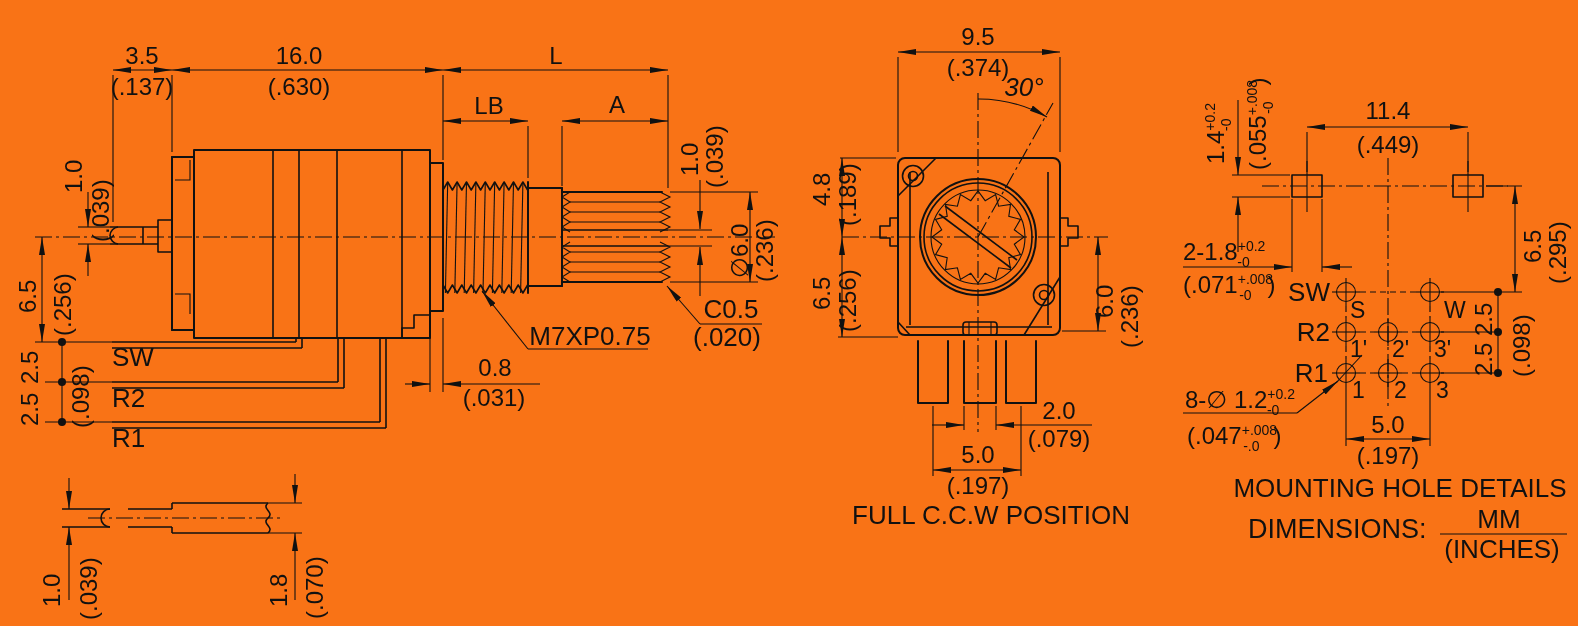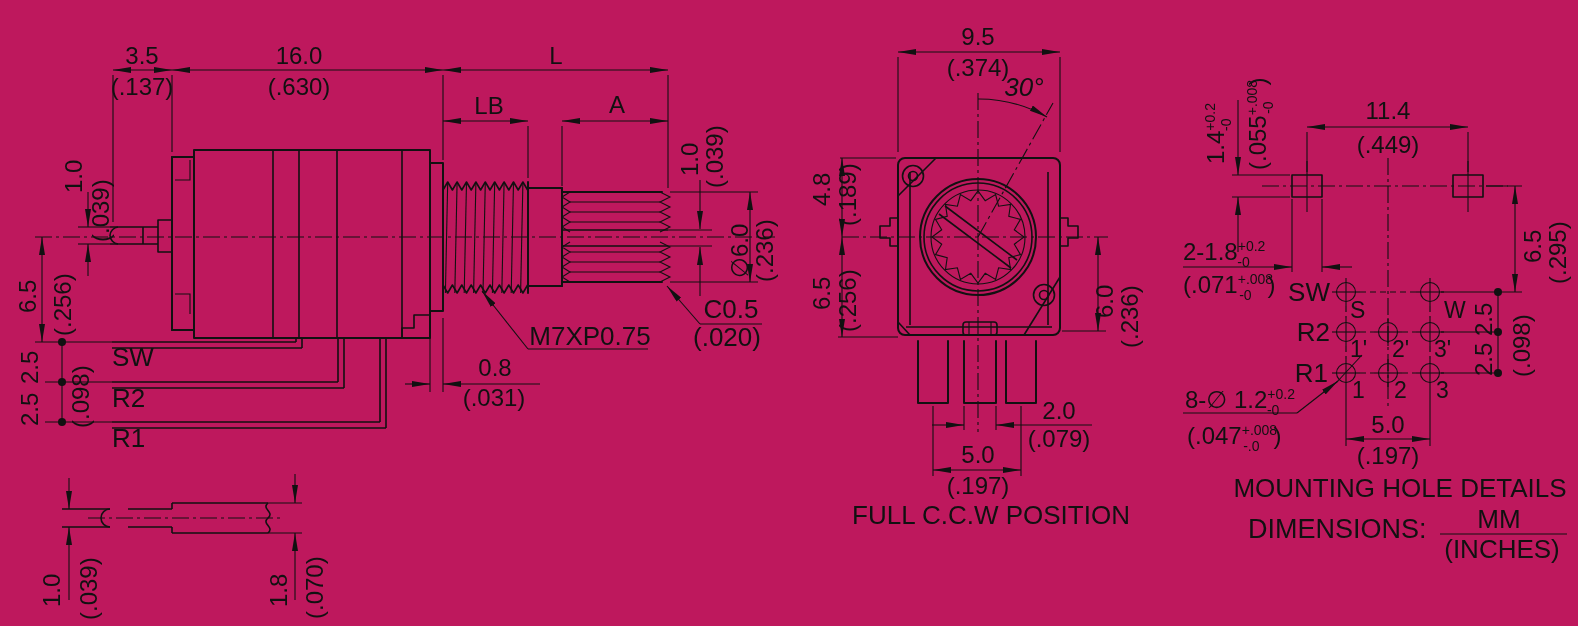--- a/index.html
+++ b/index.html
@@ -1,16 +1,16 @@
 <!DOCTYPE html>
 <html><head>
 <meta charset="utf-8">
 <style>
   html,body{margin:0;padding:0;background:#ffffff;}
-  #stage{position:relative;width:1578px;height:626px;background:#be185d;overflow:hidden;}
+  #stage{position:relative;width:1578px;height:626px;background:#f97316;overflow:hidden;}
   svg{display:block;}
   .ol{stroke:#111;stroke-width:2;fill:none;stroke-linejoin:round;stroke-linecap:round;}
   .ol2{stroke:#111;stroke-width:1.6;fill:none;stroke-linejoin:round;}
   .tl{stroke:#111;stroke-width:1.1;fill:none;}
   .cl{stroke:#111;stroke-width:1.1;fill:none;stroke-dasharray:17 4 3 4;}
   .dsh{stroke:#111;stroke-width:1.2;fill:none;stroke-dasharray:6 4;}
   text{font-family:"Liberation Sans","DejaVu Sans",sans-serif;fill:#111;}
   .t24{font-size:24px;}
   .t23{font-size:23px;}
   .t26{font-size:26px;}

